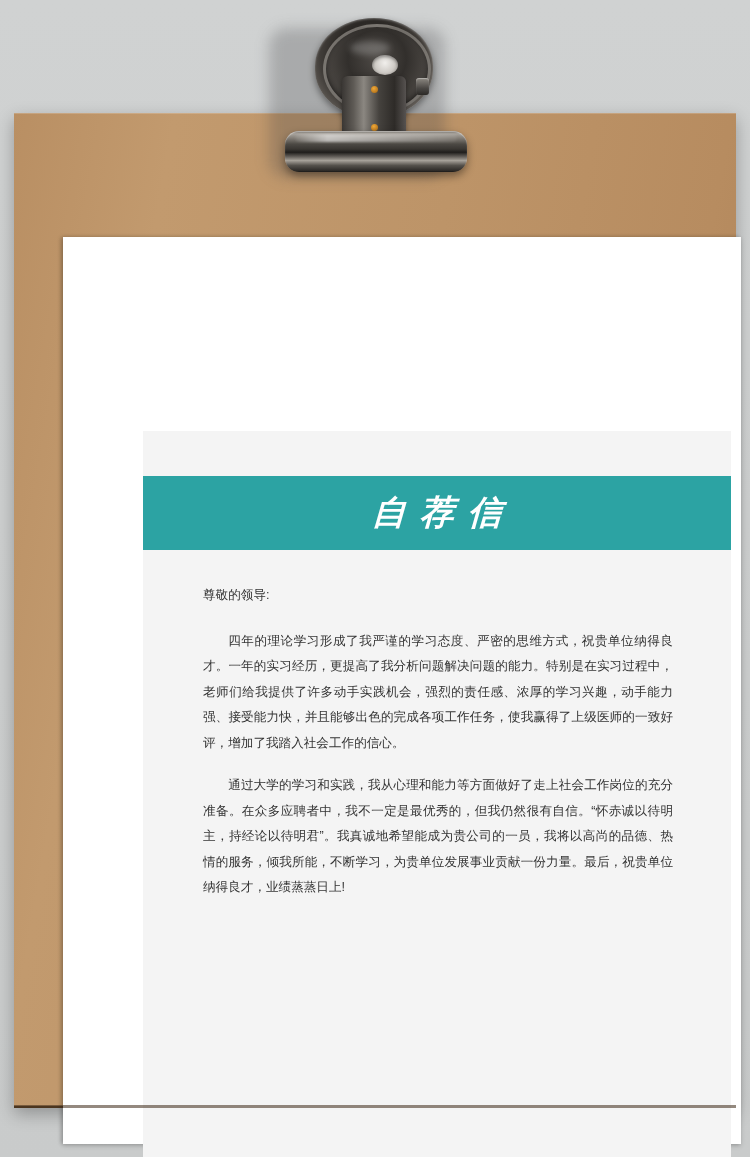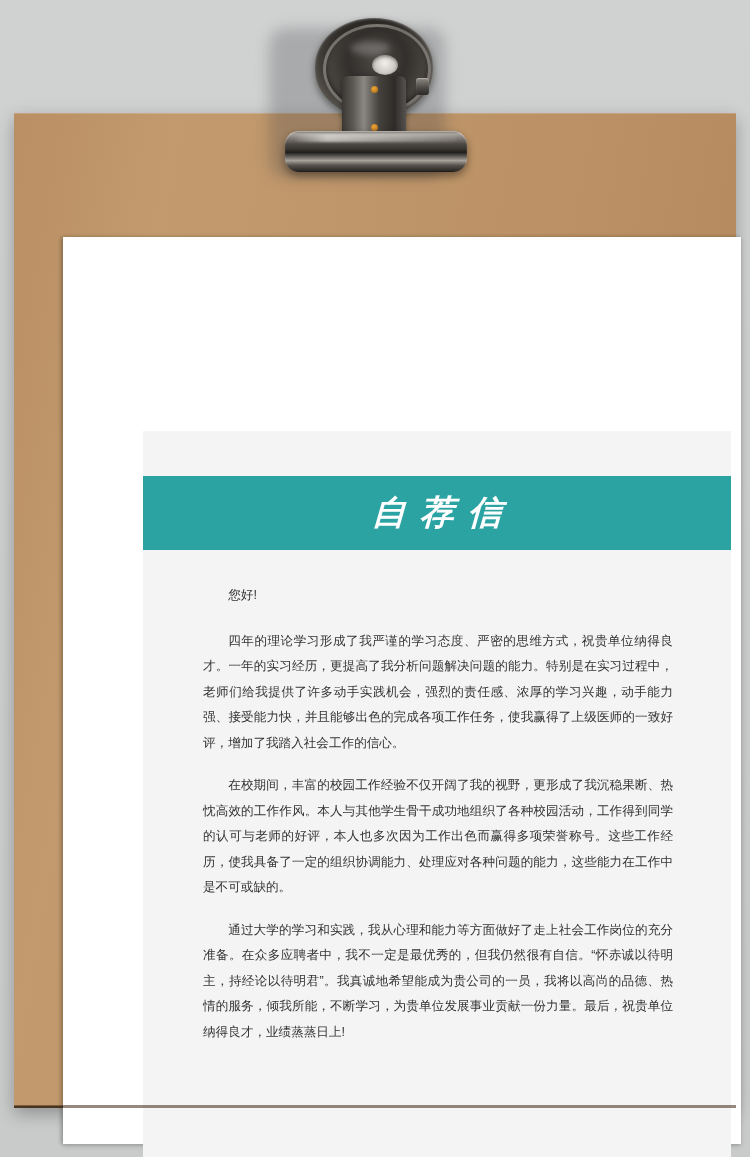--- a/index.html
+++ b/index.html
@@ -243,27 +243,26 @@
   <div class="paper">
 
     <div class="doc-panel">
 
       <div class="title-band">
         <span class="title-text">自荐信</span>
       </div>
 
       <div class="letter-body">
 
-
-        <p class="indent2 greeting">您好!</p>
+        <p class="salutation">尊敬的领导:</p>
+
 
 
         <p class="indent2">四年的理论学习形成了我严谨的学习态度、严密的思维方式，祝贵单位纳得良才。一年的实习经历，更提高了我分析问题解决问题的能力。特别是在实习过程中，老师们给我提供了许多动手实践机会，强烈的责任感、浓厚的学习兴趣，动手能力强、接受能力快，并且能够出色的完成各项工作任务，使我赢得了上级医师的一致好评，增加了我踏入社会工作的信心。</p>
 
-        <p class="indent2">在校期间，丰富的校园工作经验不仅开阔了我的视野，更形成了我沉稳果断、热忱高效的工作作风。本人与其他学生骨干成功地组织了各种校园活动，工作得到同学的认可与老师的好评，本人也多次因为工作出色而赢得多项荣誉称号。这些工作经历，使我具备了一定的组织协调能力、处理应对各种问题的能力，这些能力在工作中是不可或缺的。</p>
 
         <p class="indent2">通过大学的学习和实践，我从心理和能力等方面做好了走上社会工作岗位的充分准备。在众多应聘者中，我不一定是最优秀的，但我仍然很有自信。“怀赤诚以待明主，持经论以待明君”。我真诚地希望能成为贵公司的一员，我将以高尚的品德、热情的服务，倾我所能，不断学习，为贵单位发展事业贡献一份力量。最后，祝贵单位纳得良才，业绩蒸蒸日上!</p>
 
       </div>
     </div>
   </div>
 </div>
 
 <div class="clip">
   <div class="clip-shadow"></div>

